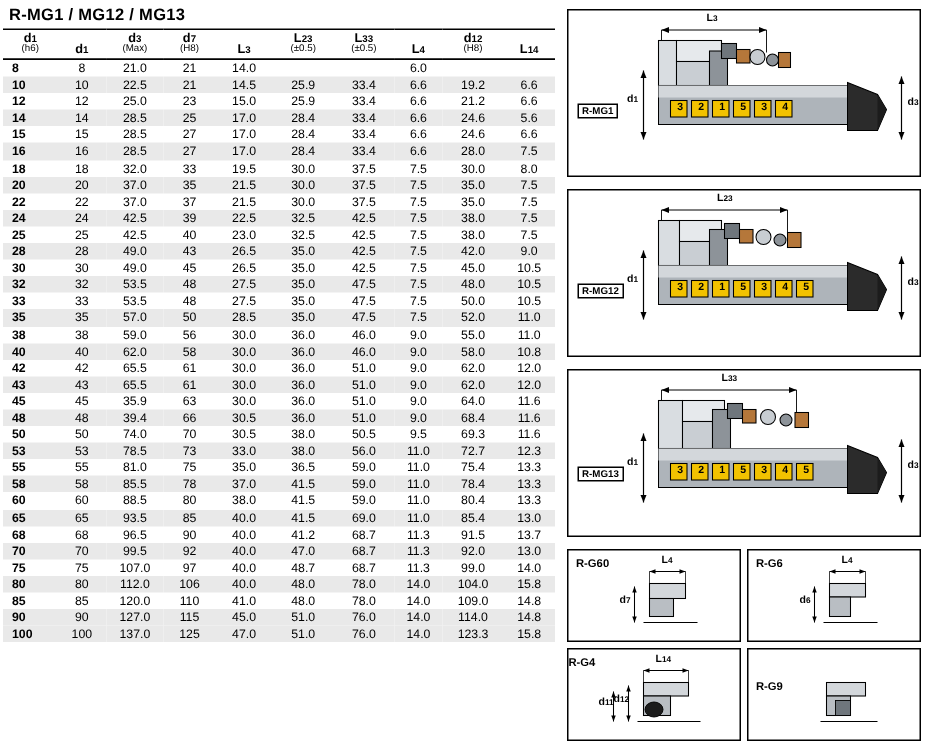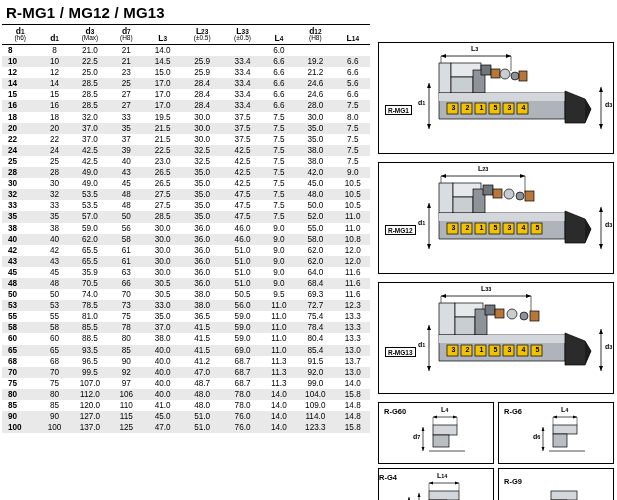--- a/index.html
+++ b/index.html
@@ -14,21 +14,21 @@
     position: relative;
   }
   .page { position:relative; width:617px; height:500px; }
 
   
   .left-pane {
     position:absolute; left:0; top:0; width:372px; height:500px;
     background:#fff;
   }
   .title {
-    font-size: 15px; font-weight: bold; padding: 4px 0 3px 6px;
+    font-size: 11px; font-weight: bold; padding: 4px 0 3px 6px;
     letter-spacing: 0.2px;
   }
   table.spec {
     border-collapse: collapse;
     width: 368px;
     margin-left: 2px;
     table-layout: fixed;
   }
   table.spec th {
     font-size: 8.5px; font-weight: bold;
@@ -55,21 +55,20 @@
 
   
   .right-pane {
     position:absolute; left:374px; top:0; width:243px; height:500px;
     background:#fff;
   }
   .fig-box {
     position:absolute;
     border:1px solid #000;
     background:#ffffff;
-    margin-top:36px;
   }
   .fig1 { left:4px; top:6px; width:236px; height:112px; }
   .fig2 { left:4px; top:126px; width:236px; height:112px; }
   .fig3 { left:4px; top:246px; width:236px; height:112px; }
   .fig4 { left:4px; top:366px; width:116px; height:62px; }
   .fig5 { left:124px; top:366px; width:116px; height:62px; }
   .fig6 { left:4px; top:432px; width:116px; height:62px; }
   .fig7 { left:124px; top:432px; width:116px; height:62px; }
 
   .lbl {
@@ -384,21 +383,21 @@
             <td>30.0</td>
             <td>36.0</td>
             <td>51.0</td>
             <td>9.0</td>
             <td>64.0</td>
             <td>11.6</td>
           </tr>
           <tr class="shade">
             <td class="c0">48</td>
             <td>48</td>
-            <td>70.5</td>
+            <td>39.4</td>
             <td>66</td>
             <td>30.5</td>
             <td>36.0</td>
             <td>51.0</td>
             <td>9.0</td>
             <td>68.4</td>
             <td>11.6</td>
           </tr>
           <tr>
             <td class="c0">50</td>
@@ -776,17 +775,17 @@
       <div class="lbl" style="left:20px; top:32px;"><span>d</span><span class="lbl-i">11</span></div>
     </div>
 
     <div class="fig-box fig7">
       <svg width="114" height="60" viewBox="0 0 114 60">
         <rect x="52" y="22" width="26" height="9" fill="#d3d7db" stroke="#000" stroke-width="0.7"></rect>
         <rect x="52" y="31" width="16" height="13" fill="#b9bec3" stroke="#000" stroke-width="0.7"></rect>
         <rect x="58" y="34" width="10" height="10" fill="#6f767c" stroke="#000" stroke-width="0.6"></rect>
         <line x1="48" y1="48" x2="86" y2="48" stroke="#000" stroke-width="0.7"></line>
       </svg>
-      <div class="tag-plain" style="left:5px; top:8px;text-align:right;">R-G9</div>
+      <div class="tag-plain" style="left:5px; top:20px;text-align:right;">R-G9</div>
     </div>
 
   </div>
 </div>
 
 </body></html>

